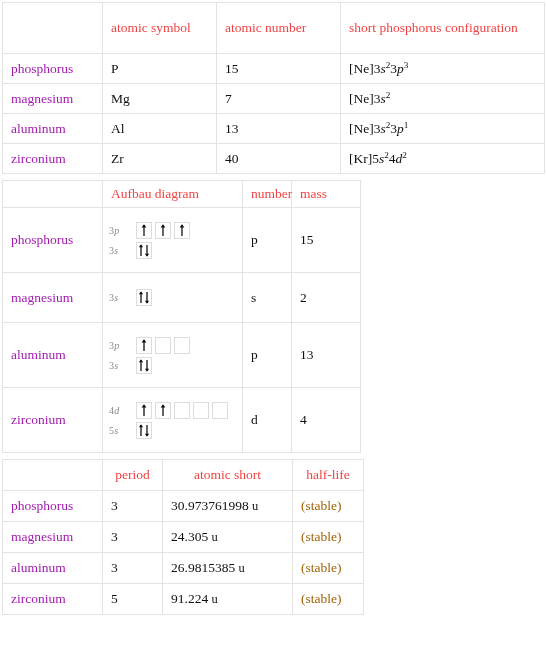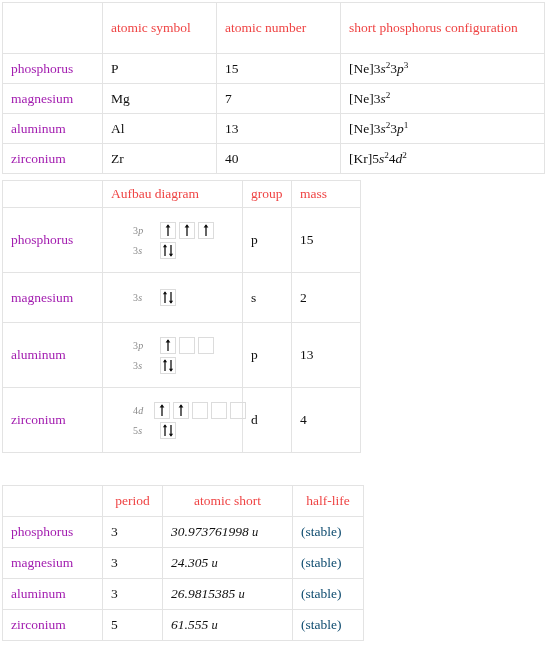--- a/index.html
+++ b/index.html
@@ -43,25 +43,25 @@
   .rowlab {
     color: #a21caf;
     font-size: 13.5px;
     white-space: nowrap;
   }
   .val {
     color: #101010;
     font-size: 13.5px;
   }
   .muted {
-    color: #0c4a6e;
+    color: #a16207;
     font-size: 13.5px;
     margin-top: 42px;
   }
-  .rt { text-align: right; font-style: italic; }
+  .rt { text-align: right; }
   .blank { border-color: #e3e3e3; }
 
   
   #tbl-elements { position: absolute; left: 2px; top: 2px; width: 542px; }
   #tbl-elements col.c0 { width: 100px; }
   #tbl-elements col.c1 { width: 114px; }
   #tbl-elements col.c2 { width: 124px; }
   #tbl-elements col.c3 { width: 204px; }
   #tbl-elements tr.hrow td { height: 50px; }
   #tbl-elements tr.drow td { height: 29px; }
@@ -72,32 +72,32 @@
   #tbl-aufbau col.c1 { width: 140px; }
   #tbl-aufbau col.c2 { width: 49px; }
   #tbl-aufbau col.c3 { width: 69px; }
   #tbl-aufbau tr.hrow td { height: 26px; }
   #tbl-aufbau tr.two td { height: 56px; }
   #tbl-aufbau tr.one td { height: 41px; }
   #tbl-aufbau td.cblock, #tbl-aufbau td.cgroup { text-align: left; }
   #tbl-aufbau td.cauf { padding: 4px 6px; }
 
   
-  #tbl-props { position: absolute; left: 2px; top: 485px; width: 361px; border-radius: 6px; }
+  #tbl-props { position: absolute; left: 2px; top: 459px; width: 361px; border-radius: 6px; }
   #tbl-props col.c0 { width: 100px; }
   #tbl-props col.c1 { width: 60px; }
   #tbl-props col.c2 { width: 130px; }
   #tbl-props col.c3 { width: 71px; }
   #tbl-props tr.hrow td { height: 30px; }
   #tbl-props tr.drow td { height: 30px; }
   #tbl-props td.hdr { text-align: center; }
 
   
   .auf { display: flex; flex-direction: column; gap: 3px; }
-  .auf-line { display: flex; align-items: center; gap: 11px; margin-left: 24px; }
+  .auf-line { display: flex; align-items: center; gap: 11px; }
   .orb-label {
     color: #8a8a8a;
     font-size: 10px;
     width: 16px;
     text-align: left;
     letter-spacing: 0.2px;
   }
   .orb-label i { font-style: italic; }
   .boxes { display: flex; gap: 3px; }
   .obox {
@@ -164,21 +164,21 @@
     <colgroup>
         <col class="c0">
         <col class="c1">
         <col class="c2">
         <col class="c3">
       </colgroup>
     <tbody>
       <tr class="hrow">
         <td class="blank"></td>
         <td class="hdr">Aufbau diagram</td>
-        <td class="hdr">group</td>
+        <td class="hdr">number</td>
         <td class="hdr">mass</td>
       </tr>
       <tr class="two">
         <td class="rowlab">phosphorus</td>
         <td class="cauf">
             <div class="auf">
               <div class="auf-line">
                 <span class="orb-label">3<i>p</i></span>
                 <span class="boxes">
                   <span class="obox">
@@ -349,19 +349,19 @@
       </tr>
       <tr class="drow">
         <td class="rowlab">aluminum</td>
         <td class="val">3</td>
         <td class="val rt"><span>26.9815385</span> <span class="unit">u</span></td>
         <td class="muted">(stable)</td>
       </tr>
       <tr class="drow">
         <td class="rowlab">zirconium</td>
         <td class="val">5</td>
-        <td class="val rt"><span>61.555</span> <span class="unit">u</span></td>
+        <td class="val rt"><span>91.224</span> <span class="unit">u</span></td>
         <td class="muted">(stable)</td>
       </tr>
     </tbody>
   </table>
 
 </div>
 
 </body></html>

